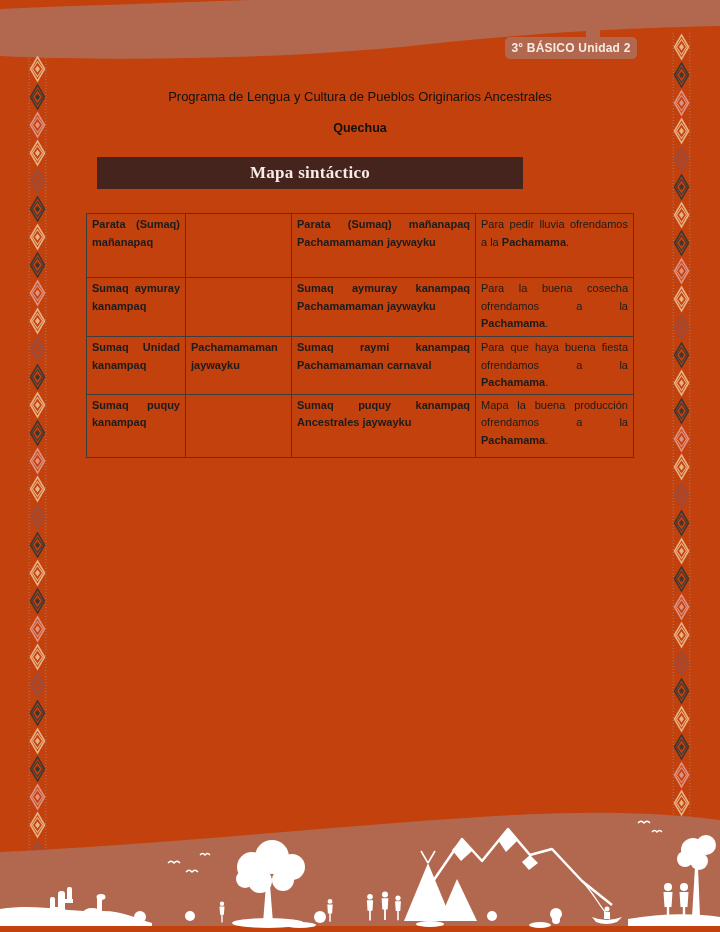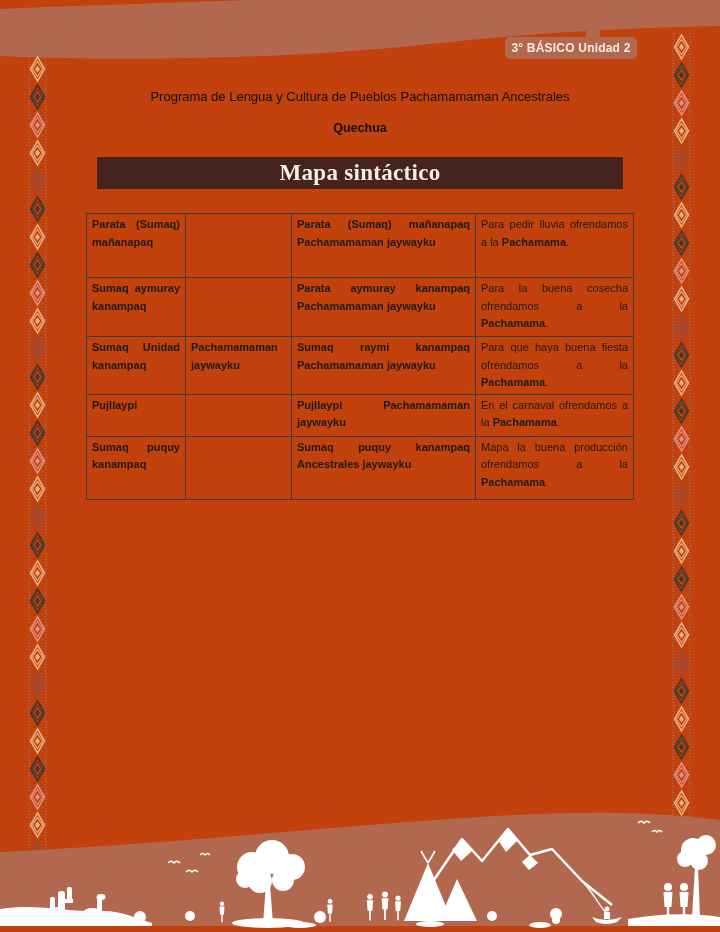--- a/index.html
+++ b/index.html
@@ -24,25 +24,25 @@
   
   .program-title {
     position:absolute; top:89px; left:0; right:0; text-align:center;
     font-size:13px; font-weight:400; color:#111;
   }
   .language-title {
     position:absolute; top:121px; left:0; right:0; text-align:center;
     font-size:12.5px; font-weight:700; color:#111;
   }
   .banner {
-    position:absolute; left:97px; top:157px; width:526px; height:32px;
+    position:absolute; left:97px; top:157px; width:426px; height:32px;
     background:var(--banner,#45241d);
     display:flex; align-items:center; justify-content:center;
     font-family:"Liberation Serif", serif;
-    font-size:23px; font-weight:700; color:#f7ece8; letter-spacing:.3px;
+    font-size:17px; font-weight:700; color:#f7ece8; letter-spacing:.3px;
   }
   
   table.syntax-map {
     position:absolute; left:86px; top:213px; width:547px;
     border-collapse:collapse; table-layout:fixed;
   }
   table.syntax-map td {
     border:1px solid #3d3d3d; vertical-align:top;
     padding:2px 5px 2px 5px; font-size:11px; line-height:1.6;
     text-align:justify; overflow:hidden;
@@ -142,21 +142,21 @@
         <g stroke="#3b3734" fill="none" stroke-width="1.6">
           <path d="M9.5,142 L16.5,154 L9.5,166 L2.5,154 Z"></path>
             <path d="M9.5,146.5 L14.5,154 L9.5,161.5 L4.5,154 Z" stroke-width="1.1"></path>
         </g>
           <path d="M9.5,150.5 L12,154 L9.5,157.5 L7,154 Z" fill="#3b3734"></path>
       </pattern>
     </defs>
     <rect x="0" y="0" width="19" height="784" fill="url(#ptnR)"></rect>
   </svg>
 
-  <div class="program-title">Programa de Lengua y Cultura de Pueblos Pachamamaman Ancestrales</div>
+  <div class="program-title">Programa de Lengua y Cultura de Pueblos Originarios Ancestrales</div>
   <div class="language-title">Quechua</div>
   <div class="banner">
     <span>Mapa sintáctico</span>
   </div>
 
   <table class="syntax-map">
     <colgroup>
         <col style="width:99px">
         <col style="width:106px">
         <col style="width:184px">
@@ -165,34 +165,28 @@
     <tbody>
       <tr style="height:64px">
         <td class="c1">Parata (Sumaq) mañanapaq</td>
         <td class="c2"></td>
         <td class="c3">Parata (Sumaq) mañanapaq Pachamamaman jaywayku</td>
         <td class="c4"><span>Para pedir lluvia ofrendamos a la </span><b>Pachamama</b><span>.</span></td>
       </tr>
       <tr style="height:59px">
         <td class="c1">Sumaq aymuray kanampaq</td>
         <td class="c2"></td>
-        <td class="c3">Parata aymuray kanampaq Pachamamaman jaywayku</td>
+        <td class="c3">Sumaq aymuray kanampaq Pachamamaman jaywayku</td>
         <td class="c4"><span>Para la buena cosecha ofrendamos a la </span><b>Pachamama</b><span>.</span></td>
       </tr>
       <tr style="height:56px">
         <td class="c1">Sumaq Unidad kanampaq</td>
         <td class="c2">Pachamamaman jaywayku</td>
-        <td class="c3">Sumaq raymi kanampaq Pachamamaman jaywayku</td>
+        <td class="c3">Sumaq raymi kanampaq Pachamamaman carnaval</td>
         <td class="c4"><span>Para que haya buena fiesta ofrendamos a la </span><b>Pachamama</b><span>.</span></td>
-      </tr>
-      <tr style="height:42px">
-        <td class="c1">Pujllaypi</td>
-        <td class="c2"></td>
-        <td class="c3">Pujllaypi Pachamamaman jaywayku</td>
-        <td class="c4"><span>En el carnaval ofrendamos a la </span><b>Pachamama</b><span>.</span></td>
       </tr>
       <tr style="height:63px">
         <td class="c1">Sumaq puquy kanampaq</td>
         <td class="c2"></td>
         <td class="c3">Sumaq puquy kanampaq Ancestrales jaywayku</td>
         <td class="c4"><span>Mapa la buena producción ofrendamos a la </span><b>Pachamama</b><span>.</span></td>
       </tr>
     </tbody>
   </table>
 

